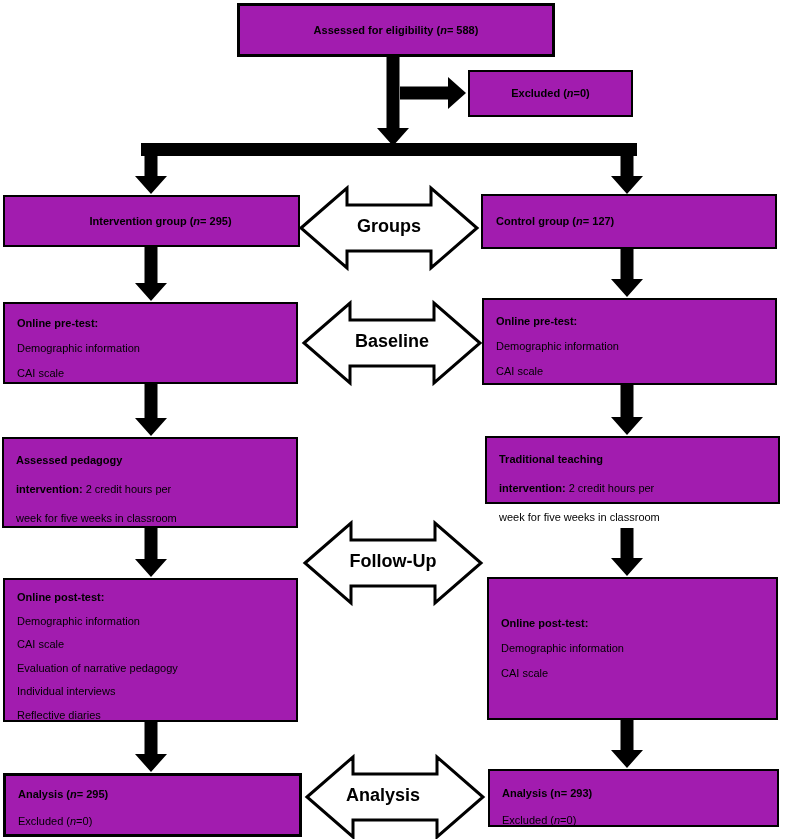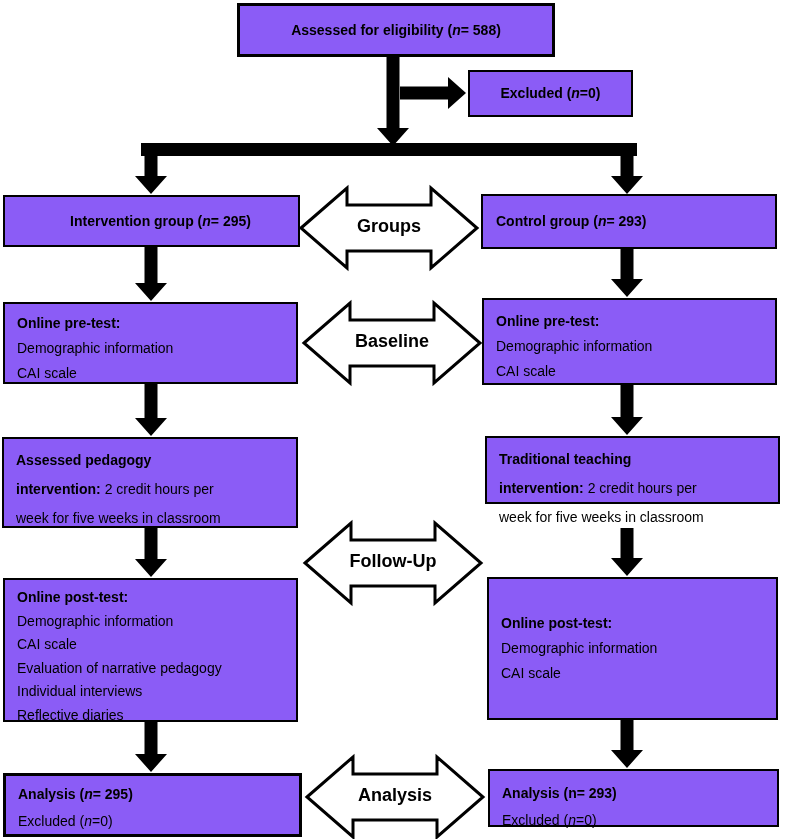--- a/index.html
+++ b/index.html
@@ -2,22 +2,22 @@
 <html><head>
 <meta charset="utf-8">
 <style>
   html,body{margin:0;padding:0;background:#ffffff;}
   #canvas{
     position:relative;width:787px;height:839px;background:#ffffff;
     font-family:"Liberation Sans","DejaVu Sans",sans-serif;color:#000;
     overflow:hidden;
   }
   .box{
-    position:absolute;background:#8b5cf6;border:2px solid #000;
-    box-sizing:border-box;font-size:14px;line-height:25px;
+    position:absolute;background:#a21caf;border:2px solid #000;
+    box-sizing:border-box;font-size:11px;line-height:25px;
   }
   .thick{border-width:3px;}
   .center-text{display:flex;align-items:center;justify-content:center;text-align:center;}
   .vcenter-left{display:flex;flex-direction:column;justify-content:center;}
   .bold{font-weight:bold;}
   .pad{padding:7px 12px 0 12px;}
   .line{white-space:nowrap;}
   .interv .line{line-height:29px;}
   .posttest-l .line{line-height:23.5px;}
   .analysis-b .line{line-height:27px;}
@@ -51,36 +51,36 @@
 
     <polygon fill="#fff" stroke="#000" stroke-width="3" points="301,228 347,188 347,205 431,205 431,188 477,228 431,268 431,251 347,251 347,268"></polygon>
     <polygon fill="#fff" stroke="#000" stroke-width="3" points="304,343 350,303 350,320 434,320 434,303 480,343 434,383 434,366 350,366 350,383"></polygon>
     <polygon fill="#fff" stroke="#000" stroke-width="3" points="305,563 351,523 351,540 435,540 435,523 481,563 435,603 435,586 351,586 351,603"></polygon>
     <polygon fill="#fff" stroke="#000" stroke-width="3" points="307,797 353,757 353,774 437,774 437,757 483,797 437,837 437,820 353,820 353,837"></polygon>
   </svg>
 
   <div class="stage-label" style="left:319px;top:216px;">Groups</div>
   <div class="stage-label" style="left:322px;top:331px;">Baseline</div>
   <div class="stage-label" style="left:323px;top:551px;">Follow-Up</div>
-  <div class="stage-label" style="left:325px;top:785px;">Analysis</div>
+  <div class="stage-label" style="left:313px;top:785px;">Analysis</div>
 
   <div class="box thick center-text bold" style="left:237px;top:3px;width:318px;height:54px;">
     <span><span>Assessed for eligibility (</span><i>n</i><span>= 588)</span></span>
   </div>
 
   <div class="box center-text bold" style="left:468px;top:70px;width:165px;height:47px;">
     <span><span>Excluded (</span><i>n</i><span>=0)</span></span>
   </div>
 
   <div class="box center-text bold" style="left:3px;top:195px;width:297px;height:52px;padding-left:18px;">
     <span><span>Intervention group (</span><i>n</i><span>= 295)</span></span>
   </div>
 
   <div class="box vcenter-left bold" style="left:481px;top:194px;width:296px;height:55px;padding-left:13px;">
-    <span><span>Control group (</span><i>n</i><span>= 293)</span></span>
+    <span><span>Control group (</span><i>n</i><span>= 127)</span></span>
   </div>
 
   <div class="box pad" style="left:3px;top:302px;width:295px;height:82px;">
     <div class="line bold">Online pre-test:</div>
     <div class="line">Demographic information</div>
     <div class="line">CAI scale</div>
   </div>
 
   <div class="box pad" style="left:482px;top:298px;width:295px;height:87px;padding-top:9px;">
     <div class="line bold">Online pre-test:</div>

